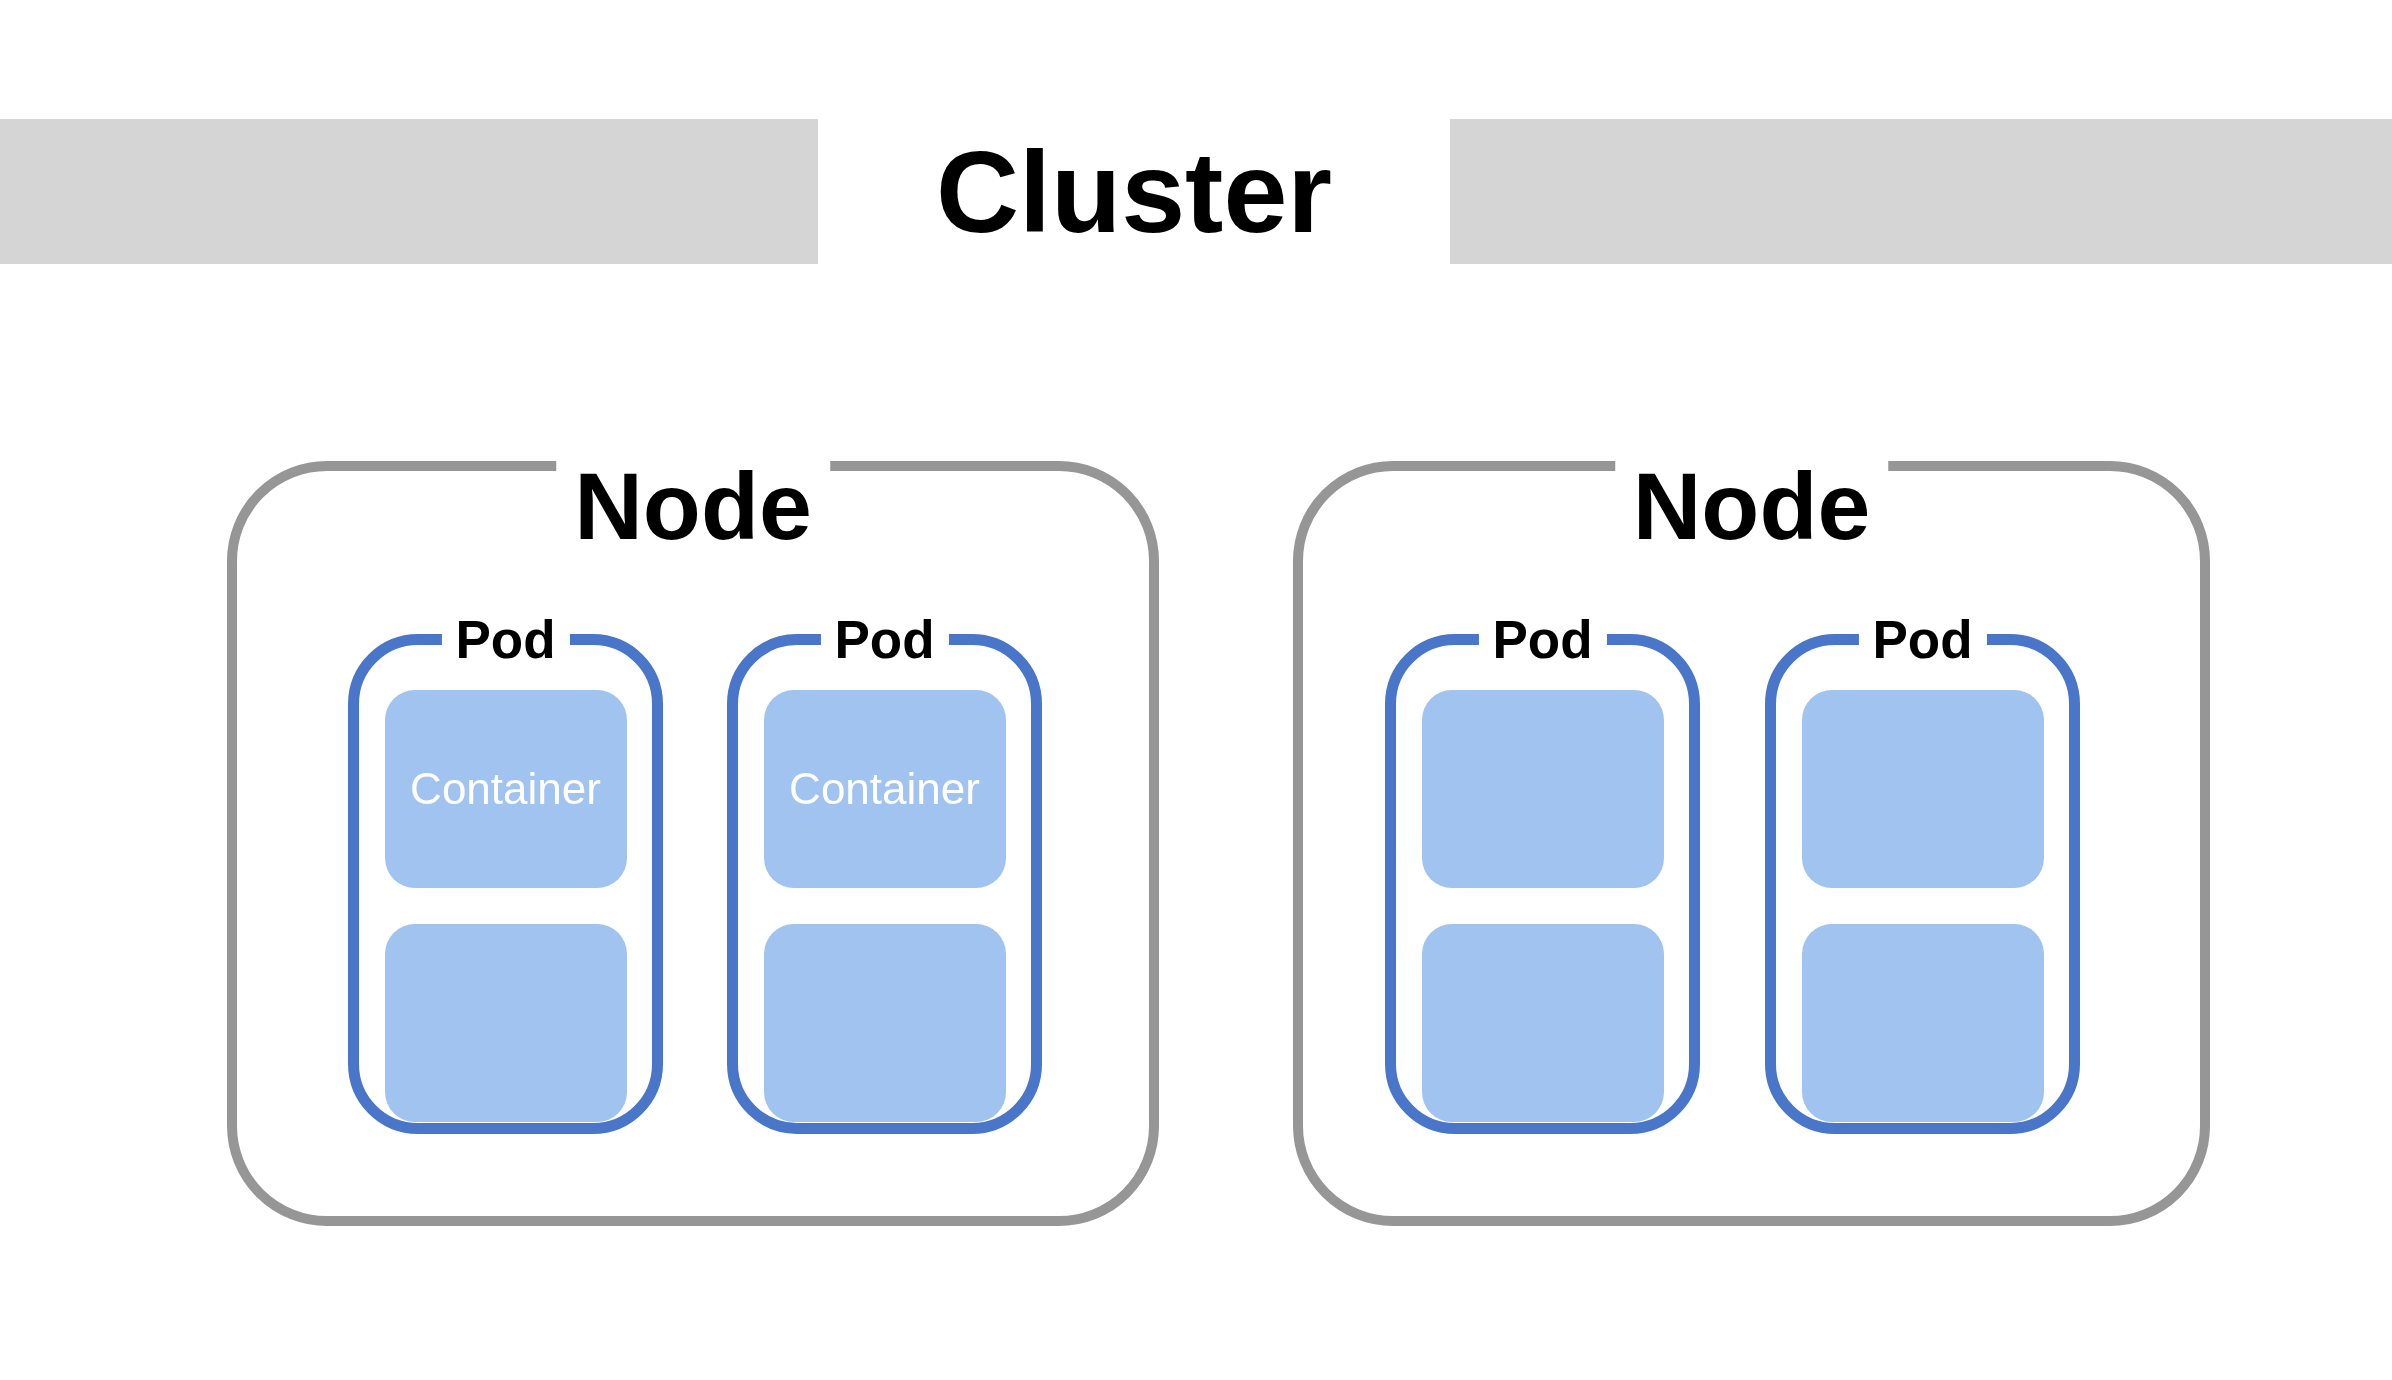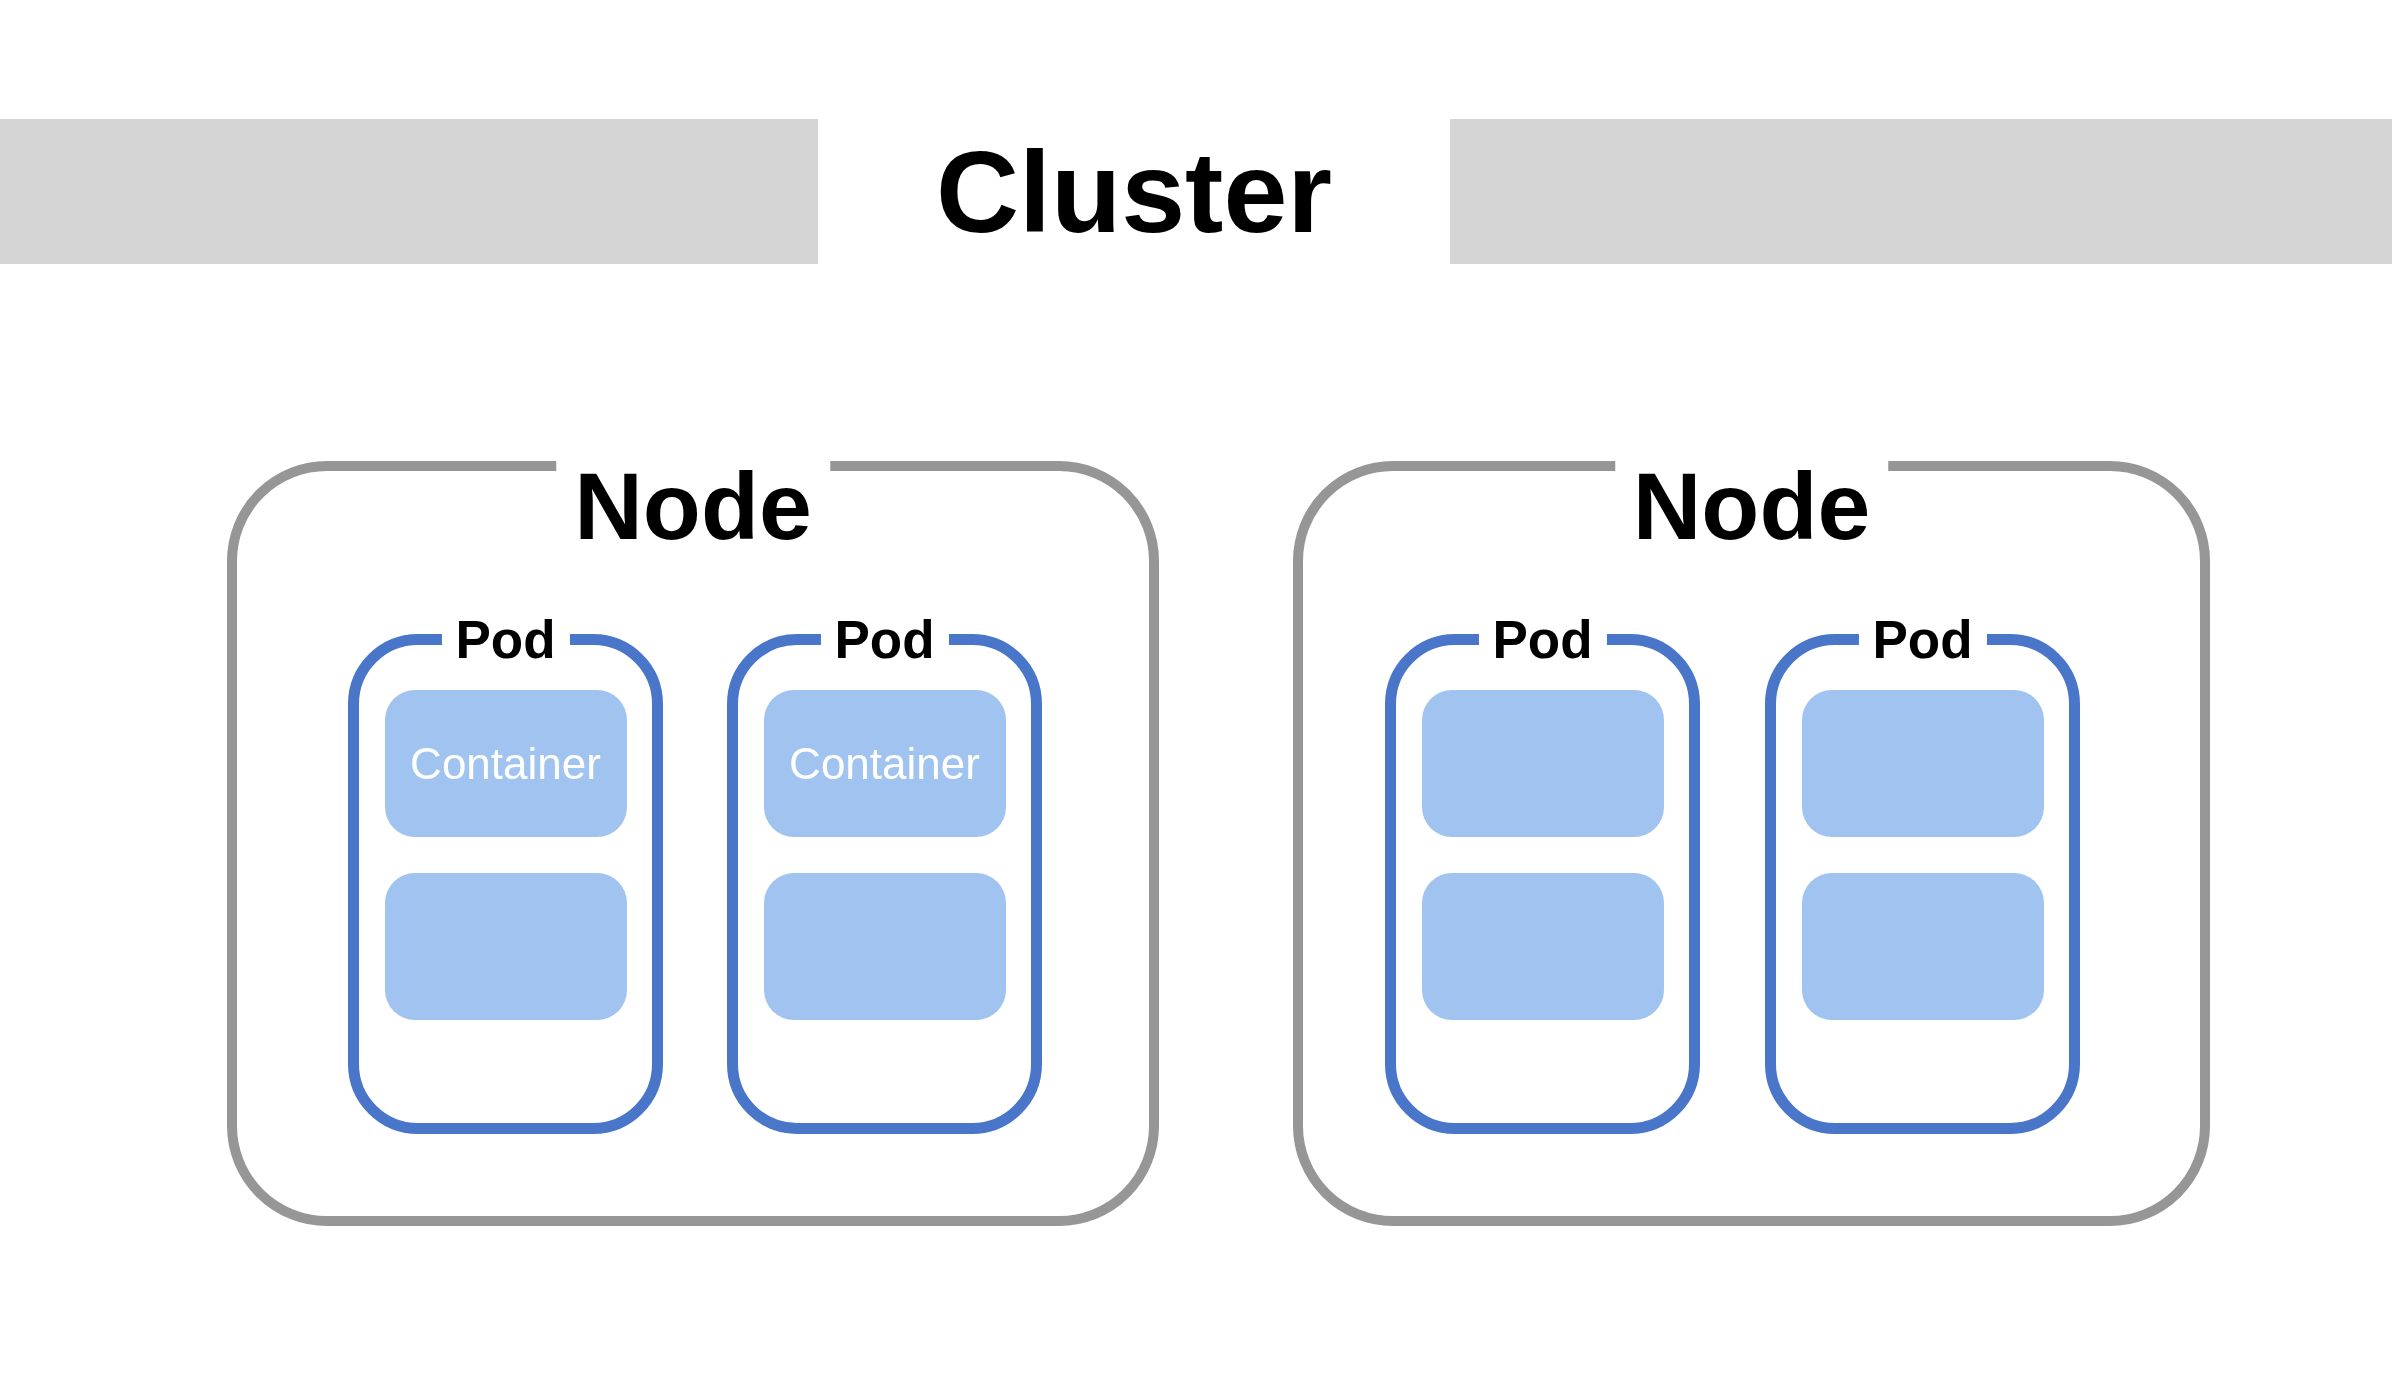--- a/index.html
+++ b/index.html
@@ -95,21 +95,21 @@
     font-weight: bold;
     line-height: 1.2;
     background: #ffffff;
     padding: 0 14px;
     white-space: nowrap;
   }
 
   
   .container-box {
     width: 242px;
-    height: 147px;
+    height: 198px;
     border-radius: 30px;
     background: var(--container-fill, #a0c3f0);
     display: flex;
     align-items: center;
     justify-content: center;
     flex: 0 0 auto;
   }
   .container-box span {
     font-size: 44px;
     font-weight: normal;

